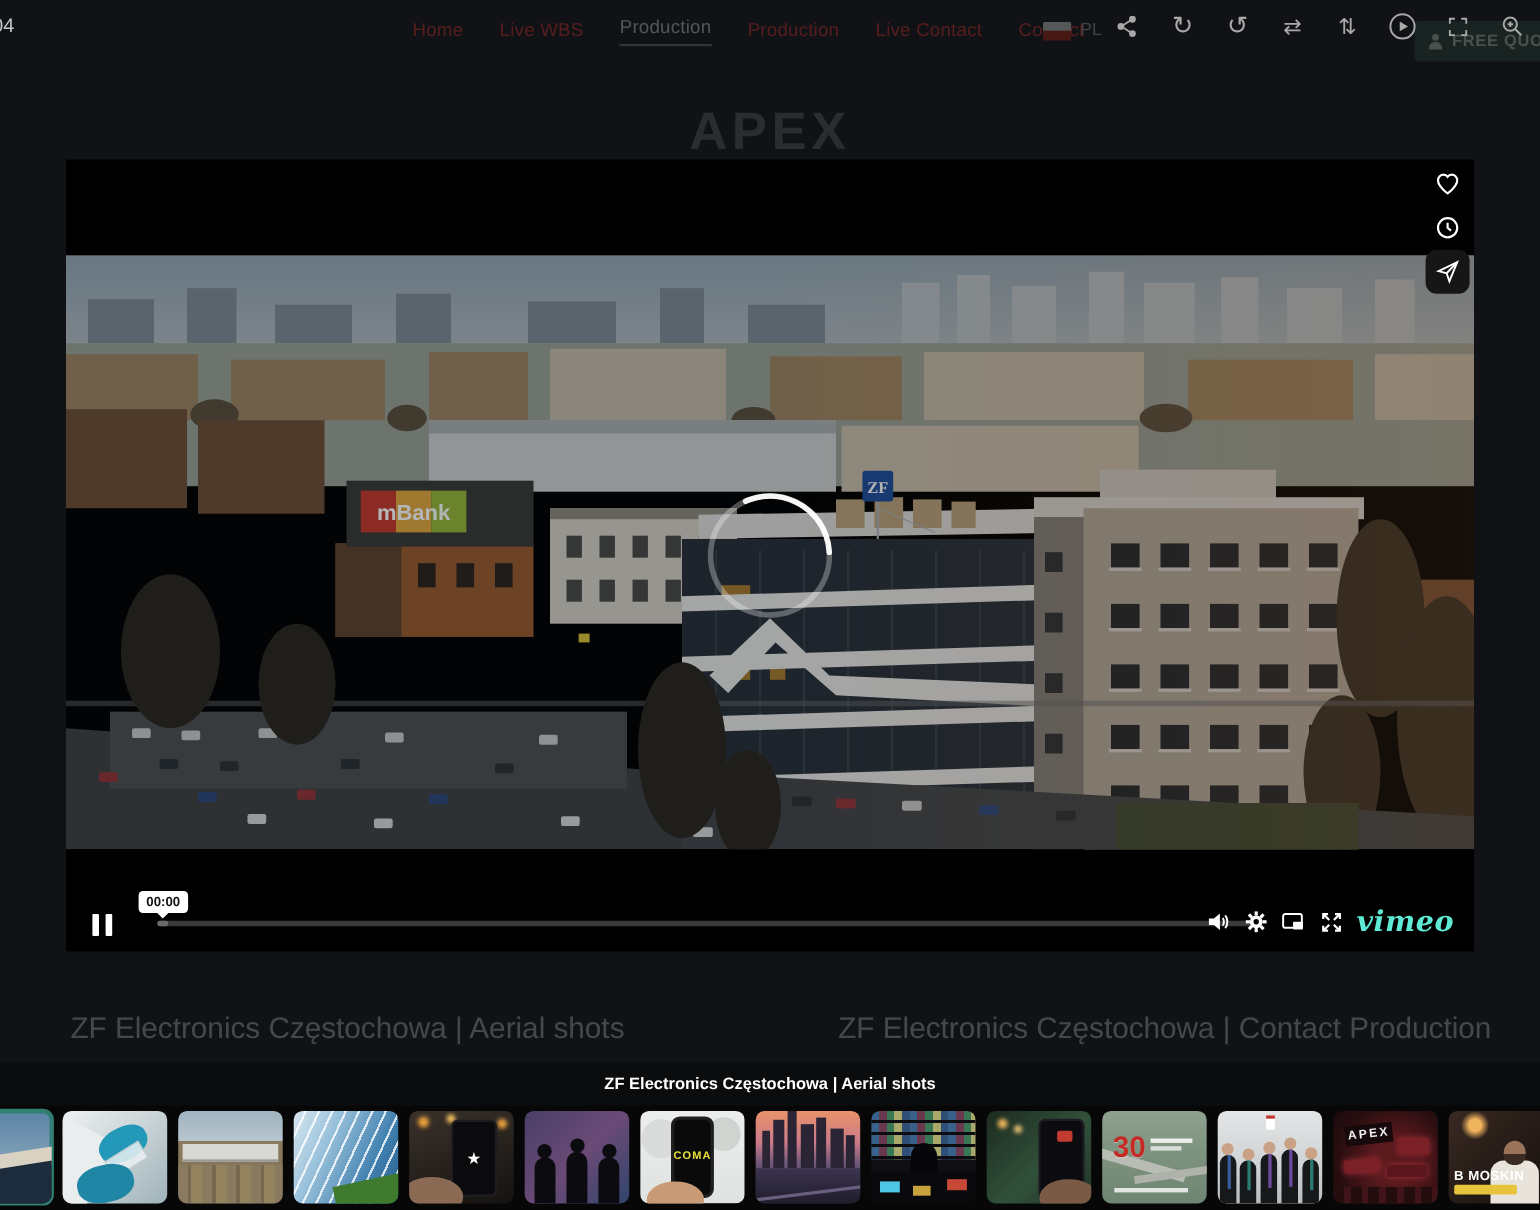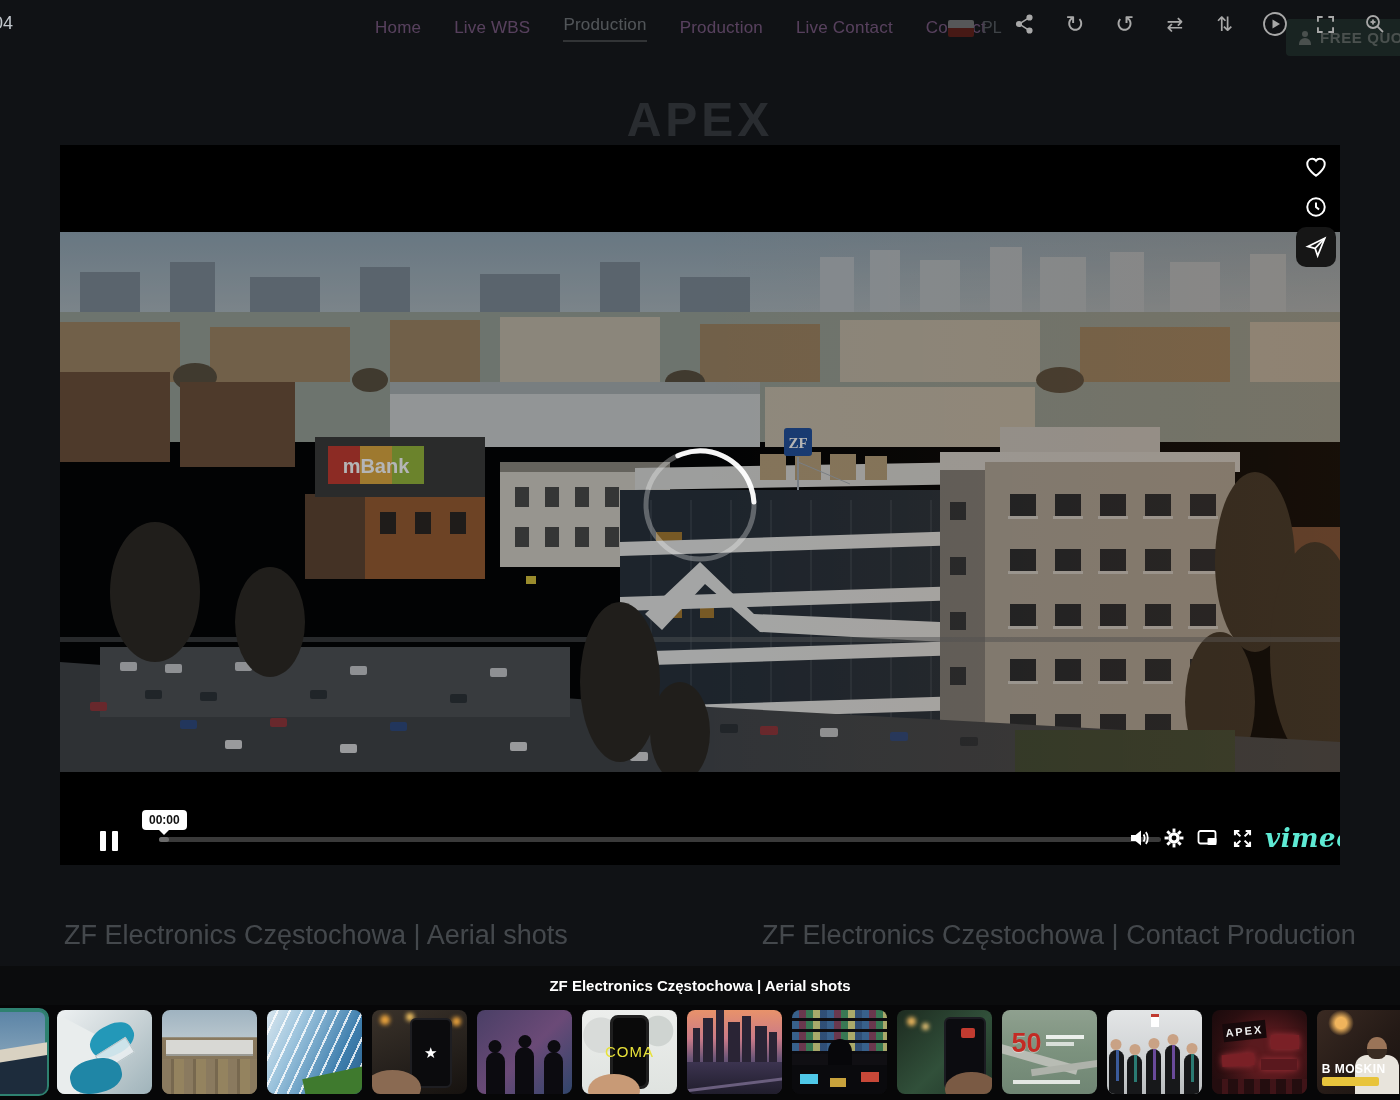--- a/index.html
+++ b/index.html
@@ -2,21 +2,21 @@
 <html><head>
 <meta charset="utf-8">
 <style>
   html,body{margin:0;padding:0;background:#101216;}
   body{width:1400px;height:1100px;overflow:hidden;font-family:"Liberation Sans", sans-serif;position:relative;}
   .stage{position:absolute;inset:0;width:1400px;height:1100px;background:#20242a;overflow:hidden;}
 
   
   .bg-layer{position:absolute;inset:0;z-index:1;}
   .nav{position:absolute;left:375px;top:0;height:56px;display:flex;align-items:center;gap:33px;}
-  .nav-item{color:#f0abfc;font-size:17px;letter-spacing:.2px;white-space:nowrap;}
+  .nav-item{color:#ef4444;font-size:17px;letter-spacing:.2px;white-space:nowrap;}
   .nav-item.active{color:#dfe6ee;border-bottom:2px solid rgba(255,255,255,.45);padding-bottom:5px;}
   .lang{position:absolute;left:948px;top:0;height:56px;display:flex;align-items:center;gap:8px;}
   .flag{width:26px;height:17px;border-radius:2px;overflow:hidden;display:inline-block;}
   .flag .w{display:block;height:50%;background:#ececec;}
   .flag .r{display:block;height:50%;background:#c0392b;}
   .lang-label{color:#aab3bd;font-size:16px;}
   .free-quote{position:absolute;left:1286px;top:19px;width:150px;height:37px;background:#3c5a4f;border-radius:4px;display:flex;align-items:center;gap:8px;padding-left:12px;box-sizing:border-box;color:#c9d9d1;font-size:15px;font-weight:700;letter-spacing:.6px;}
   .person-glyph{width:14px;height:14px;position:relative;display:inline-block;}
   .person-glyph:before{content:"";position:absolute;left:4px;top:0;width:6px;height:6px;border-radius:50%;background:#c9d9d1;}
   .person-glyph:after{content:"";position:absolute;left:1px;top:7px;width:12px;height:7px;border-radius:6px 6px 0 0;background:#c9d9d1;}
@@ -37,21 +37,21 @@
   .glyph.small{font-size:20px;}
   .fs-corners{width:17px;height:17px;}
 
   
   .player{position:absolute;left:60px;top:145px;width:1280px;height:720px;background:#000;overflow:hidden;}
   .scene-wrap{position:absolute;left:0;top:87px;width:1280px;height:540px;}
   .spinner{position:absolute;left:580px;top:300px;width:120px;height:120px;}
   .vimeo-actions{position:absolute;right:4px;top:2px;display:flex;flex-direction:column;gap:0;}
   .v-act{width:40px;height:40px;display:flex;align-items:center;justify-content:center;cursor:pointer;}
   .v-act.boxed{background:#161616;border-radius:10px;}
-  .controls{position:absolute;left:16px;bottom:0;width:100%;height:60px;padding-left:16px;}
+  .controls{position:absolute;left:0;bottom:0;width:100%;height:60px;}
   .pause-btn{position:absolute;left:24px;bottom:14px;width:26px;height:20px;display:flex;gap:6px;cursor:pointer;}
   .pause-btn span{display:block;width:6px;height:20px;background:#fff;border-radius:1px;}
   .time-tooltip{position:absolute;left:66px;bottom:35px;background:#fff;color:#111;font-size:12px;font-weight:700;padding:3px 7px;border-radius:4px;}
   .time-tooltip:after{content:"";position:absolute;left:50%;transform:translateX(-50%);bottom:-5px;border-left:6px solid transparent;border-right:6px solid transparent;border-top:6px solid #fff;}
   .timeline{position:absolute;left:83px;bottom:23px;width:1002px;height:5px;background:#3a3a3a;border-radius:3px;cursor:pointer;}
   .timeline .played{position:absolute;left:0;top:0;height:100%;width:10px;background:#6b6b6b;border-radius:3px;}
   .ctrl-right{position:absolute;right:18px;bottom:12px;display:flex;align-items:center;gap:12px;}
   .ctrl-icon{width:22px;height:22px;display:flex;align-items:center;justify-content:center;cursor:pointer;}
   .vimeo-logo{color:#5eead4;font-size:26px;font-weight:800;font-style:italic;letter-spacing:.5px;cursor:pointer;font-family:"DejaVu Serif", serif;}
 
@@ -94,21 +94,21 @@
   .t-star .phone{right:16%;top:10%;width:40%;height:78%;background:#0b0b0d;border:2px solid #1e1e22;border-radius:6px;color:#fff;display:flex;align-items:center;justify-content:center;font-size:15px;}
   .t-star .hand{left:-8%;bottom:-14%;width:60%;height:42%;background:#8a6a52;border-radius:50%;}
   
   .t-sil{background:linear-gradient(135deg,#4a3f66 0%,#6b4a77 52%,#30456b 100%);}
   .t-sil .f{bottom:0;width:20%;height:50%;background:#0c0b10;border-radius:10px 10px 0 0;}
   .t-sil .f:before{content:"";position:absolute;left:50%;transform:translateX(-50%);top:-12px;width:13px;height:13px;border-radius:50%;background:#0c0b10;}
   .t-sil .f1{left:9%;} .t-sil .f2{left:40%;height:56%;} .t-sil .f3{left:71%;}
   
   .t-coma{background:radial-gradient(circle at 20% 30%,#d8dbd9 0 18%,transparent 19%),radial-gradient(circle at 80% 25%,#cfd4d1 0 15%,transparent 16%),linear-gradient(180deg,#eceeec 0%,#dfe3e0 100%);}
   .t-coma .phone{left:29%;top:6%;width:42%;height:88%;background:#0a0a0a;border-radius:8px;border:3px solid #1f1f1f;box-sizing:border-box;display:flex;align-items:center;justify-content:center;}
-  .t-coma .txt{color:#e8e23a;font-size:15px;font-weight:400;letter-spacing:1px;}
+  .t-coma .txt{color:#e8e23a;font-size:10px;font-weight:700;letter-spacing:1px;}
   .t-coma .hand{left:6%;bottom:-16%;width:55%;height:40%;background:#c89a76;border-radius:50%;}
   
   .t-wars{background:linear-gradient(180deg,#e8926a 0%,#cb7a88 34%,#6a5577 58%,#2e2a3e 100%);}
   .t-wars .sk{background:#2a2435;bottom:38%;}
   .t-wars .s1{left:6%;width:7px;height:34px;} .t-wars .s2{left:17%;width:10px;height:44px;}
   .t-wars .s3{left:31%;width:8px;height:52px;} .t-wars .s4{left:43%;width:12px;height:40px;}
   .t-wars .s5{left:58%;width:9px;height:46px;} .t-wars .s6{left:72%;width:12px;height:36px;}
   .t-wars .s7{left:86%;width:8px;height:30px;}
   .t-wars .spike{left:36%;bottom:38%;width:3px;height:62px;background:#2a2435;}
   .t-wars .base{left:0;bottom:0;width:100%;height:38%;background:linear-gradient(180deg,#3c3450 0%,#201d2c 100%);}
@@ -654,21 +654,21 @@
       <div class="thumb t-green">
         <div class="b1"></div>
           <div class="b2"></div>
           <div class="phone"></div>
           <div class="logo"></div>
           <div class="hand"></div>
       </div>
       <div class="thumb t-anniv">
         <div class="road"></div>
           <div class="road2"></div>
-        <div class="num">50</div>
+        <div class="num">30</div>
         <div class="l1"></div>
           <div class="l2"></div>
           <div class="l3"></div>
       </div>
       <div class="thumb t-judge">
         <div class="eagle"></div>
         <div class="r r1">
             <i></i>
           </div>
           <div class="r r2">

